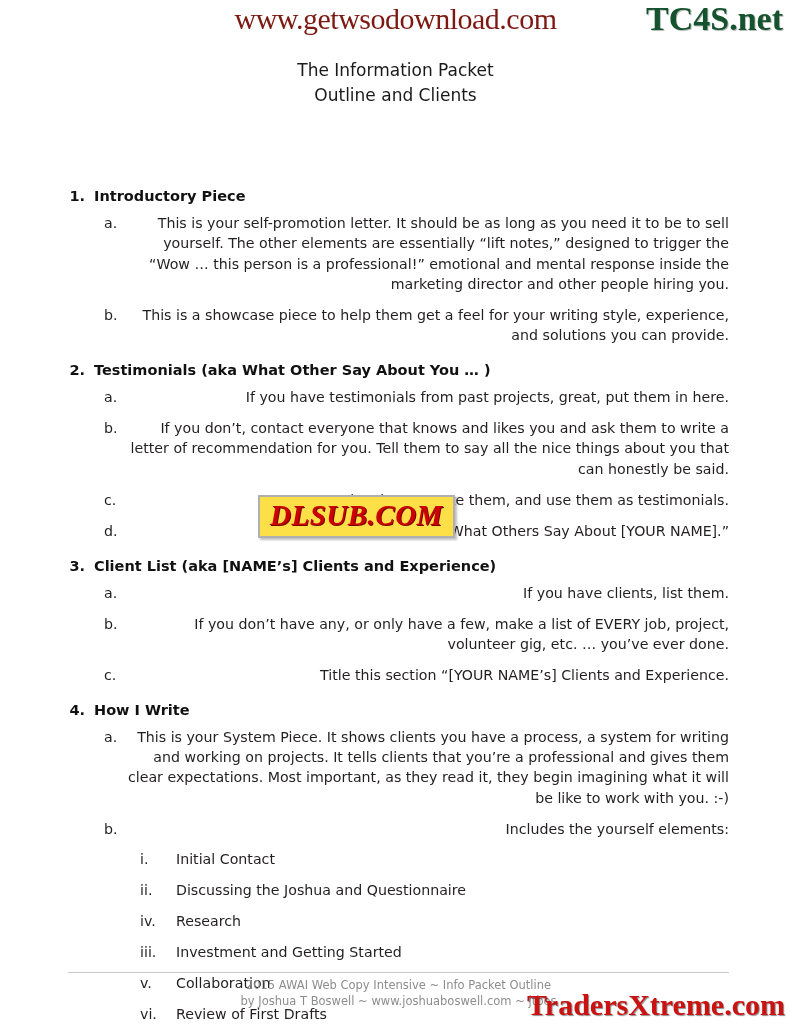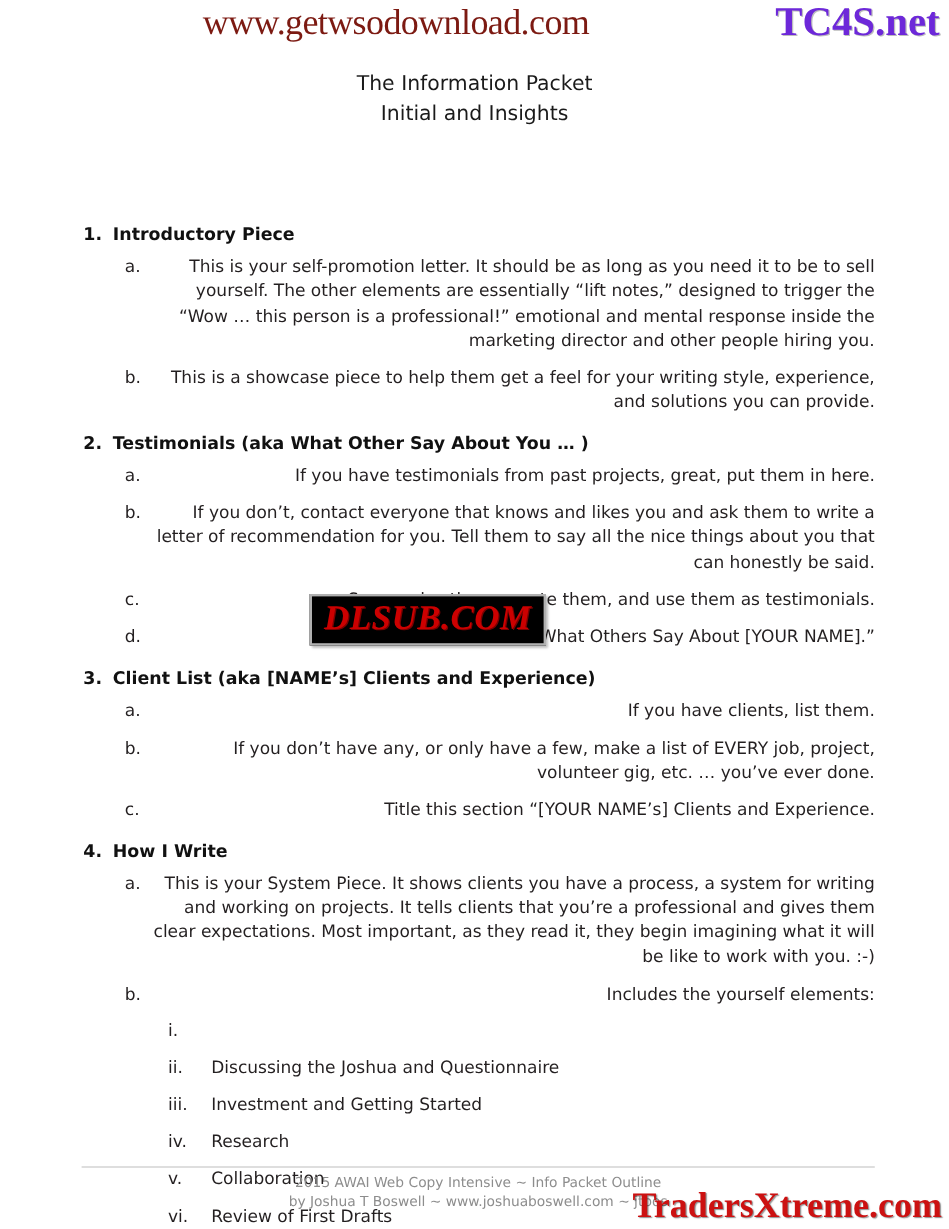--- a/index.html
+++ b/index.html
@@ -11,44 +11,44 @@
     width: 791px; height: 1024px;
     position: relative;
     font-family: "DejaVu Sans", sans-serif;
     color: #231f20;
     overflow: hidden;
   }
 
   
   .wm-top {
     position: absolute;
-    top: 2px; left: 0; width: 660px;
+    top: 2px; left: 0; width: 791px;
     text-align: center;
     font-family: "Liberation Serif", serif;
     font-size: 30px;
     color: #7c1a12;
     letter-spacing: -0.5px;
     white-space: nowrap;
     z-index: 5;
   }
   .wm-top-right {
     position: absolute;
     top: 0px; right: 8px;
     font-family: "Liberation Serif", serif;
     font-weight: bold;
     font-size: 34px;
-    color: #6d28d9;
+    color: #14532d;
     text-shadow: 1px 1px 0 #bdbdbd;
     z-index: 6;
   }
   .wm-dlsub {
     position: absolute;
     left: 258px; top: 495px;
     z-index: 7;
-    background: #000000;
+    background: #fde047;
     border: 2px solid #b0b0b0;
     padding: 2px 10px 4px 10px;
     font-family: "Liberation Serif", serif;
     font-weight: bold;
     font-style: italic;
     font-size: 29px;
     letter-spacing: 0.5px;
     color: #cc0000;
     text-shadow: 1px 1px 0 #7a0000;
     box-shadow: 2px 2px 2px rgba(0,0,0,0.25);
@@ -147,21 +147,21 @@
   }
   .footer div { white-space: nowrap; overflow: hidden; }
 </style>
 </head>
 <body>
 
 <div class="page">
 
   <h1 class="doc-title">
     <span>The Information Packet</span>
-    <span class="line2">Initial and Insights</span>
+    <span class="line2">Outline and Clients</span>
   </h1>
 
   <div class="content">
 
     <div class="sec">
       <div class="sec-head">
         <span class="num">1.</span>
         <span class="txt">Introductory Piece</span>
       </div>
       <div class="item">
@@ -225,32 +225,33 @@
         <span class="mk">a.</span>
         <span class="bd">This is your System Piece. It shows clients you have a process, a system for writing and working on projects. It tells clients that you’re a professional and gives them clear expectations. Most important, as they read it, they begin imagining what it will be like to work with you. :-)</span>
       </div>
       <div class="item">
         <span class="mk">b.</span>
         <span class="bd">Includes the yourself elements:</span>
       </div>
 
       <div class="subitem">
         <span class="mk">i.</span>
+        <span class="bd">Initial Contact</span>
       </div>
       <div class="subitem">
         <span class="mk">ii.</span>
         <span class="bd">Discussing the Joshua and Questionnaire</span>
       </div>
       <div class="subitem">
+        <span class="mk">iv.</span>
+        <span class="bd">Research</span>
+      </div>
+      <div class="subitem">
         <span class="mk">iii.</span>
         <span class="bd">Investment and Getting Started</span>
-      </div>
-      <div class="subitem">
-        <span class="mk">iv.</span>
-        <span class="bd">Research</span>
       </div>
       <div class="subitem">
         <span class="mk">v.</span>
         <span class="bd">Collaboration</span>
       </div>
       <div class="subitem">
         <span class="mk">vi.</span>
         <span class="bd">Review of First Drafts</span>
       </div>
     </div>

